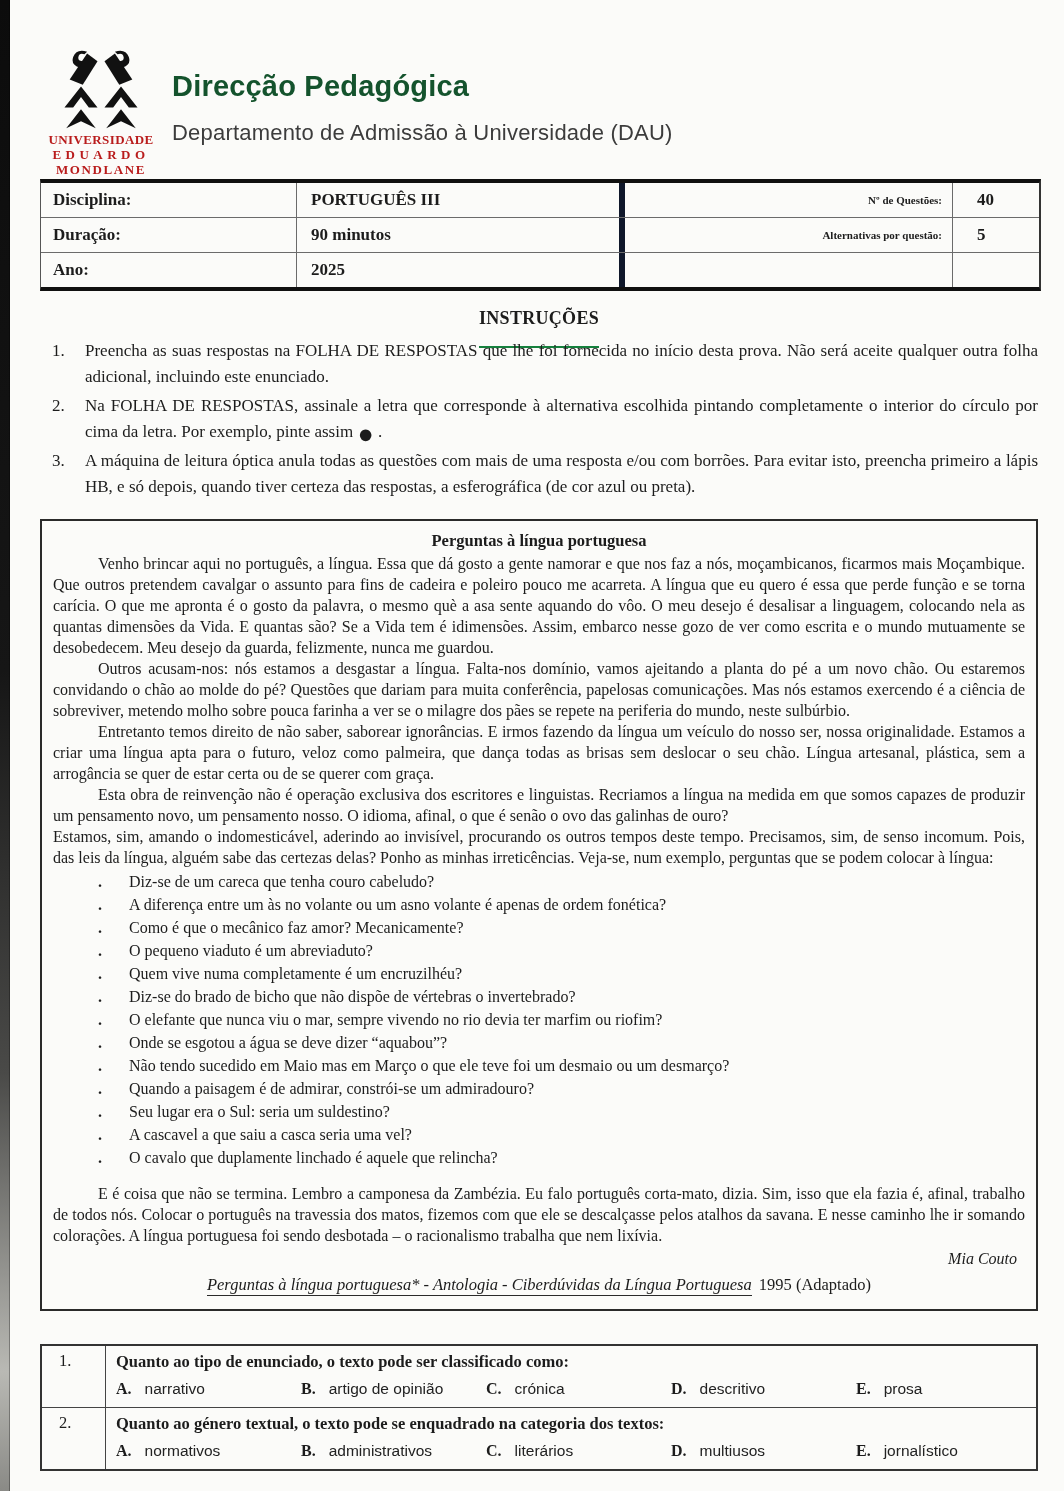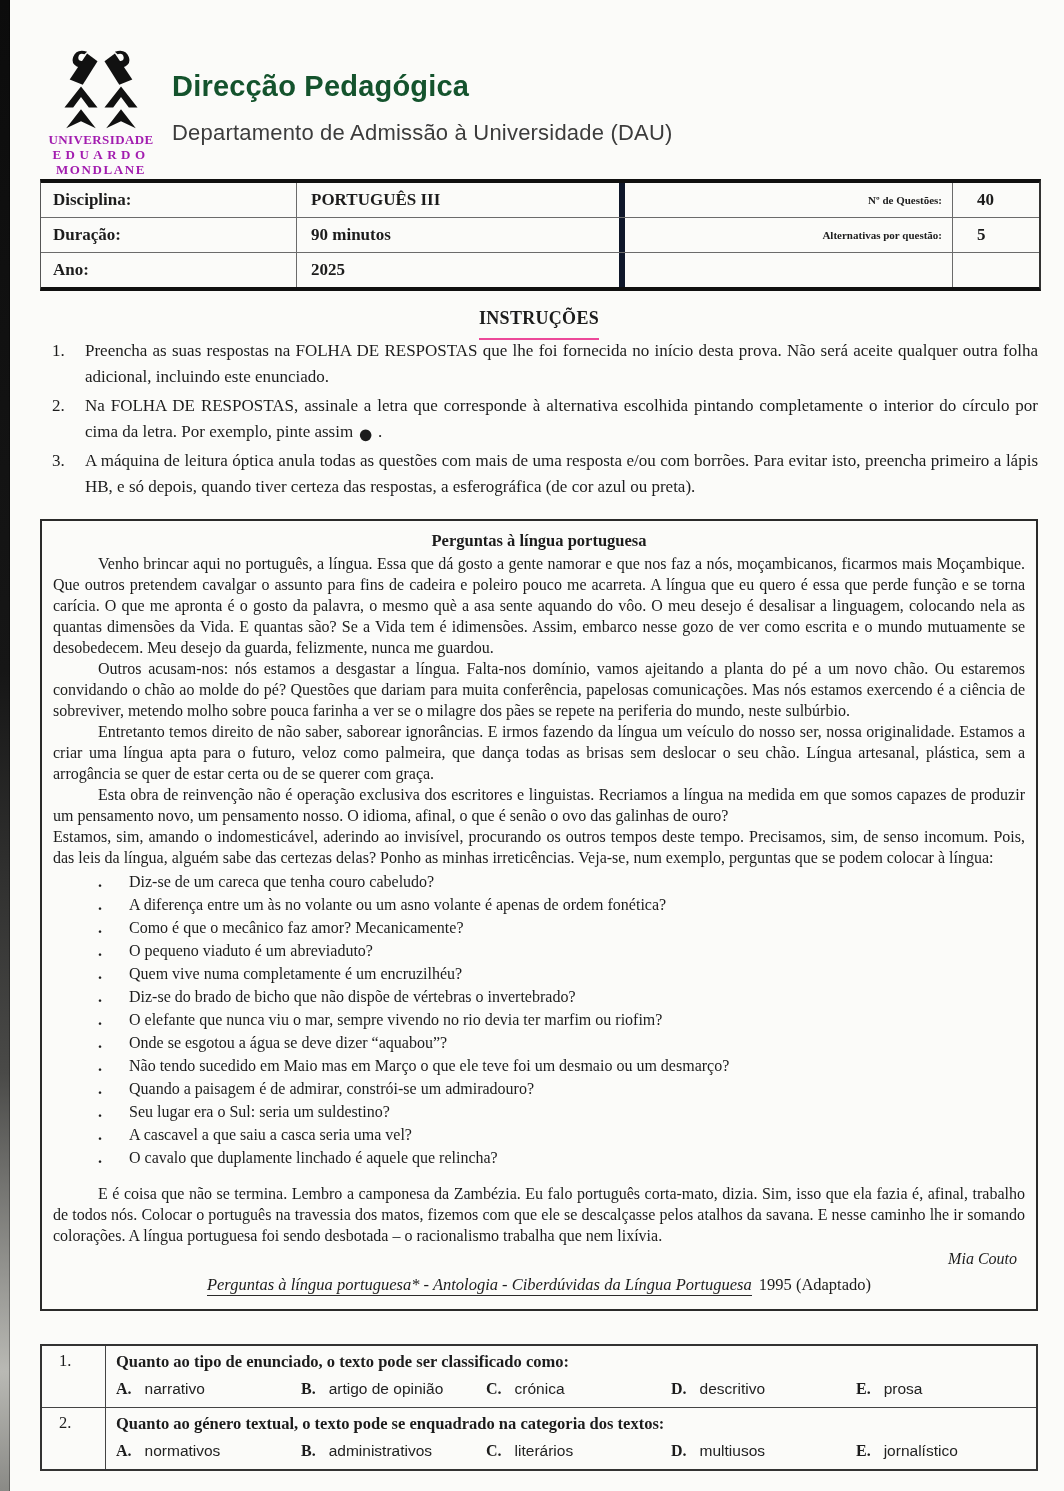--- a/index.html
+++ b/index.html
@@ -16,21 +16,21 @@
     position:absolute;left:0;top:0;width:9px;height:1491px;
     background:linear-gradient(to bottom,#0c0c0c 0%,#161616 45%,#4a4a48 72%,#b9b9b4 92%,#8a8a86 100%);
     border-right:1px solid rgba(0,0,0,.3);
   }
   .page{position:absolute;left:40px;top:0;width:998px;}
 
   
   .header{display:flex;align-items:flex-start;padding-top:48px;height:130px;}
   .logo-block{width:122px;flex:0 0 auto;text-align:center;}
   .logo-glyph{width:92px;height:80px;margin:2px auto 2px auto;display:block;}
-  .uni-lines{font-weight:bold;font-size:13px;line-height:15px;color:#a21caf;letter-spacing:.4px;}
+  .uni-lines{font-weight:bold;font-size:13px;line-height:15px;color:#b91c1c;letter-spacing:.4px;}
   .uni-lines .l2{letter-spacing:4.5px;}
   .uni-lines .l3{letter-spacing:1.6px;}
   .title-block{margin-left:10px;padding-top:22px;font-family:"Liberation Sans",sans-serif;}
   .dir-title{font-size:29px;font-weight:700;color:#14532d;letter-spacing:.2px;}
   .dept-title{font-size:22px;font-weight:500;color:#3c3c3c;margin-top:17px;letter-spacing:.2px;}
 
   
   .info-table{
     border-top:4px solid #101010;border-bottom:4px solid #101010;
     border-left:1px solid #555;border-right:2px solid #333;
@@ -39,21 +39,21 @@
   .info-row{display:flex;height:34px;align-items:center;border-top:1px solid #6b6b6b;}
   .info-row:first-child{border-top:none;}
   .ic{height:100%;display:flex;align-items:center;box-sizing:border-box;}
   .ic1{width:255px;padding-left:12px;font-weight:bold;font-size:17px;}
   .ic2{width:323px;padding-left:14px;font-weight:bold;font-size:17px;border-left:1px solid #6b6b6b;}
   .ic3{width:333px;padding-right:10px;font-weight:bold;font-size:11px;justify-content:flex-end;border-left:6px solid #0f172a;}
   .ic4{flex:1;padding-left:24px;font-weight:bold;font-size:17px;border-left:1px solid #6b6b6b;}
 
   
   .inst-heading{text-align:center;font-weight:bold;font-size:18px;margin-top:17px;letter-spacing:.3px;}
-  .inst-heading span{border-bottom:2px solid #ec4899;padding-bottom:10px;font-family:Liberation Serif, serif;}
+  .inst-heading span{border-bottom:2px solid #15803d;padding-bottom:18px;font-family:Liberation Serif, serif;}
   .inst-list{margin-top:9px;}
   .inst-item{position:relative;padding-left:45px;font-size:17px;line-height:26px;text-align:justify;margin-bottom:3px;}
   .inst-num{position:absolute;left:12px;top:0;}
   .dot-glyph{font-size:27px;line-height:0;vertical-align:-6px;}
 
   
   .reading-box{
     border:2px solid #2a2a2a;
     margin-top:19px;
     padding:9px 11px 12px 11px;

